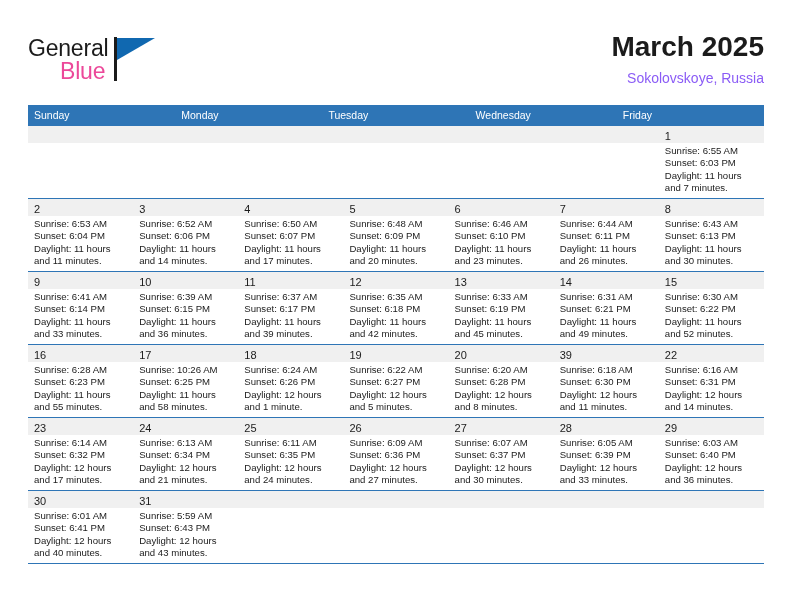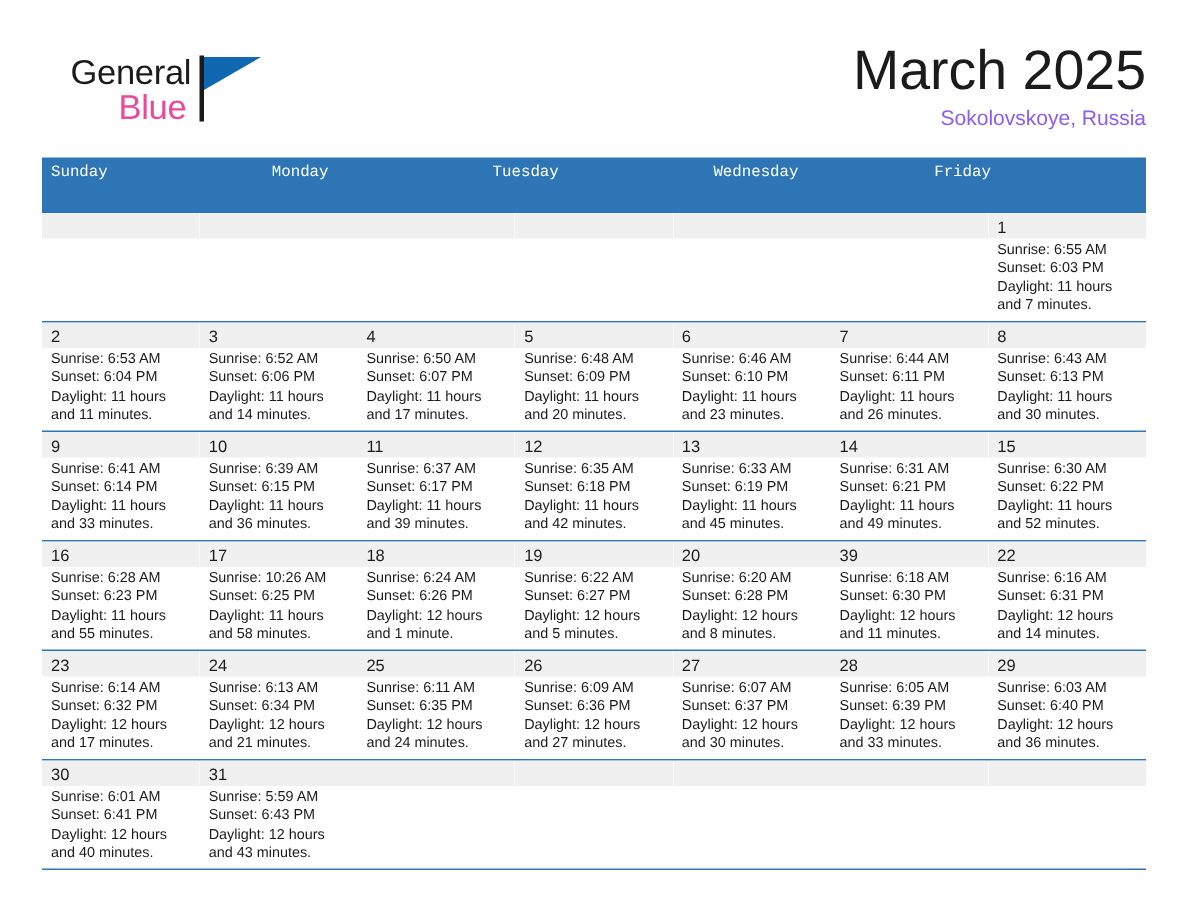--- a/index.html
+++ b/index.html
@@ -28,21 +28,20 @@
     top: 30px;
     right: 28px;
     height: 68px;
   }
   .brand {
     position: absolute;
     left: 0;
     top: 5px;
     width: 180px;
     height: 56px;
-    margin-left: 19px;
   }
   .brand-general {
     position: absolute;
     left: 0;
     top: 0;
     font-size: 23px;
     letter-spacing: -0.2px;
     color: #1b1b1b;
     font-family: "Liberation Sans", sans-serif;
   }
@@ -73,45 +72,45 @@
     border-bottom: 22px solid transparent;
   }
 
   .title-block {
     position: absolute;
     right: 0;
     top: 0;
     text-align: right;
   }
   .cal-title {
-    font-size: 37px;
+    font-size: 28px;
     color: #1b1b1b;
     line-height: 34px;
     white-space: nowrap;
+    font-weight: bold;
   }
   .cal-subtitle {
     font-size: 14px;
     color: #8b5cf6;
     line-height: 20px;
     margin-top: 4px;
     white-space: nowrap;
   }
 
   
   .calendar {
     position: absolute;
     left: 28px;
     top: 105px;
     width: 736px;
   }
   .weekday-header {
     display: flex;
     background: #2e75b6;
-    height: 37px;
-    font-family: Liberation Mono, monospace;
+    height: 21px;
   }
   .weekday-cell {
     flex: 1 1 0;
     color: #ffffff;
     font-size: 10.5px;
     line-height: 21px;
     padding-left: 6px;
     box-sizing: border-box;
     white-space: nowrap;
     overflow: hidden;

